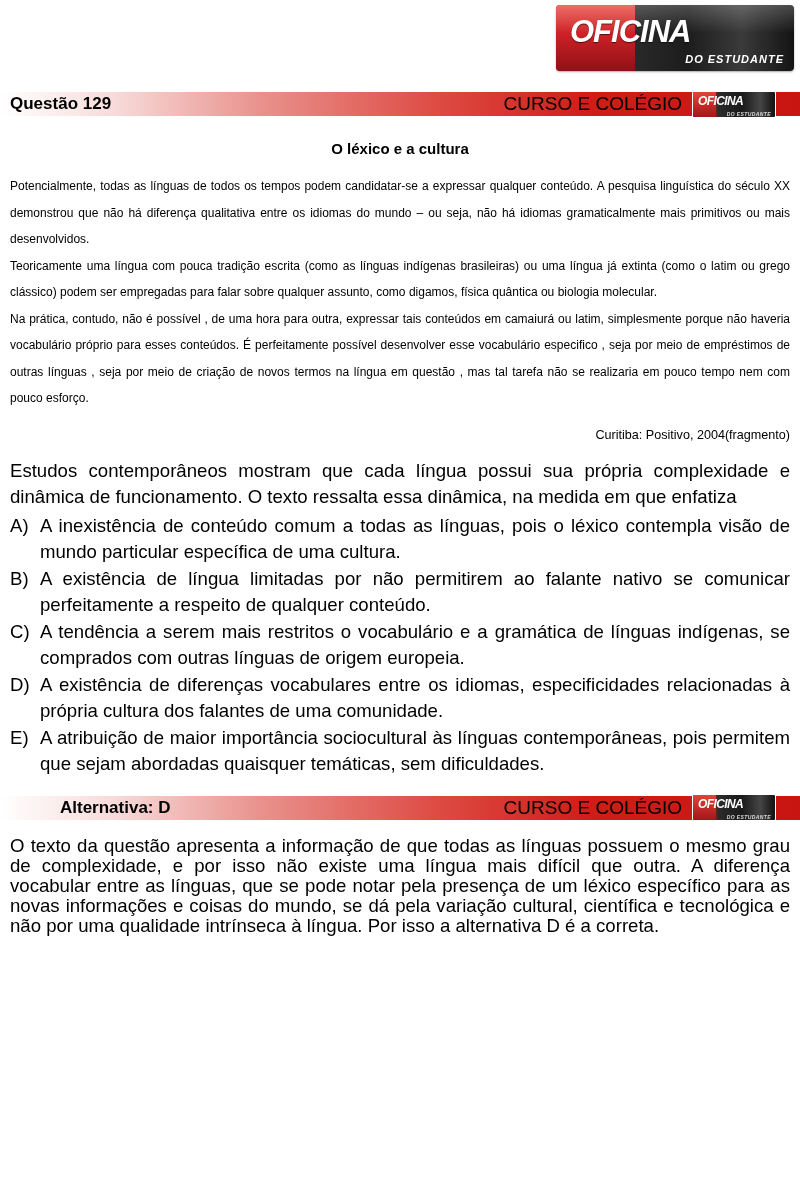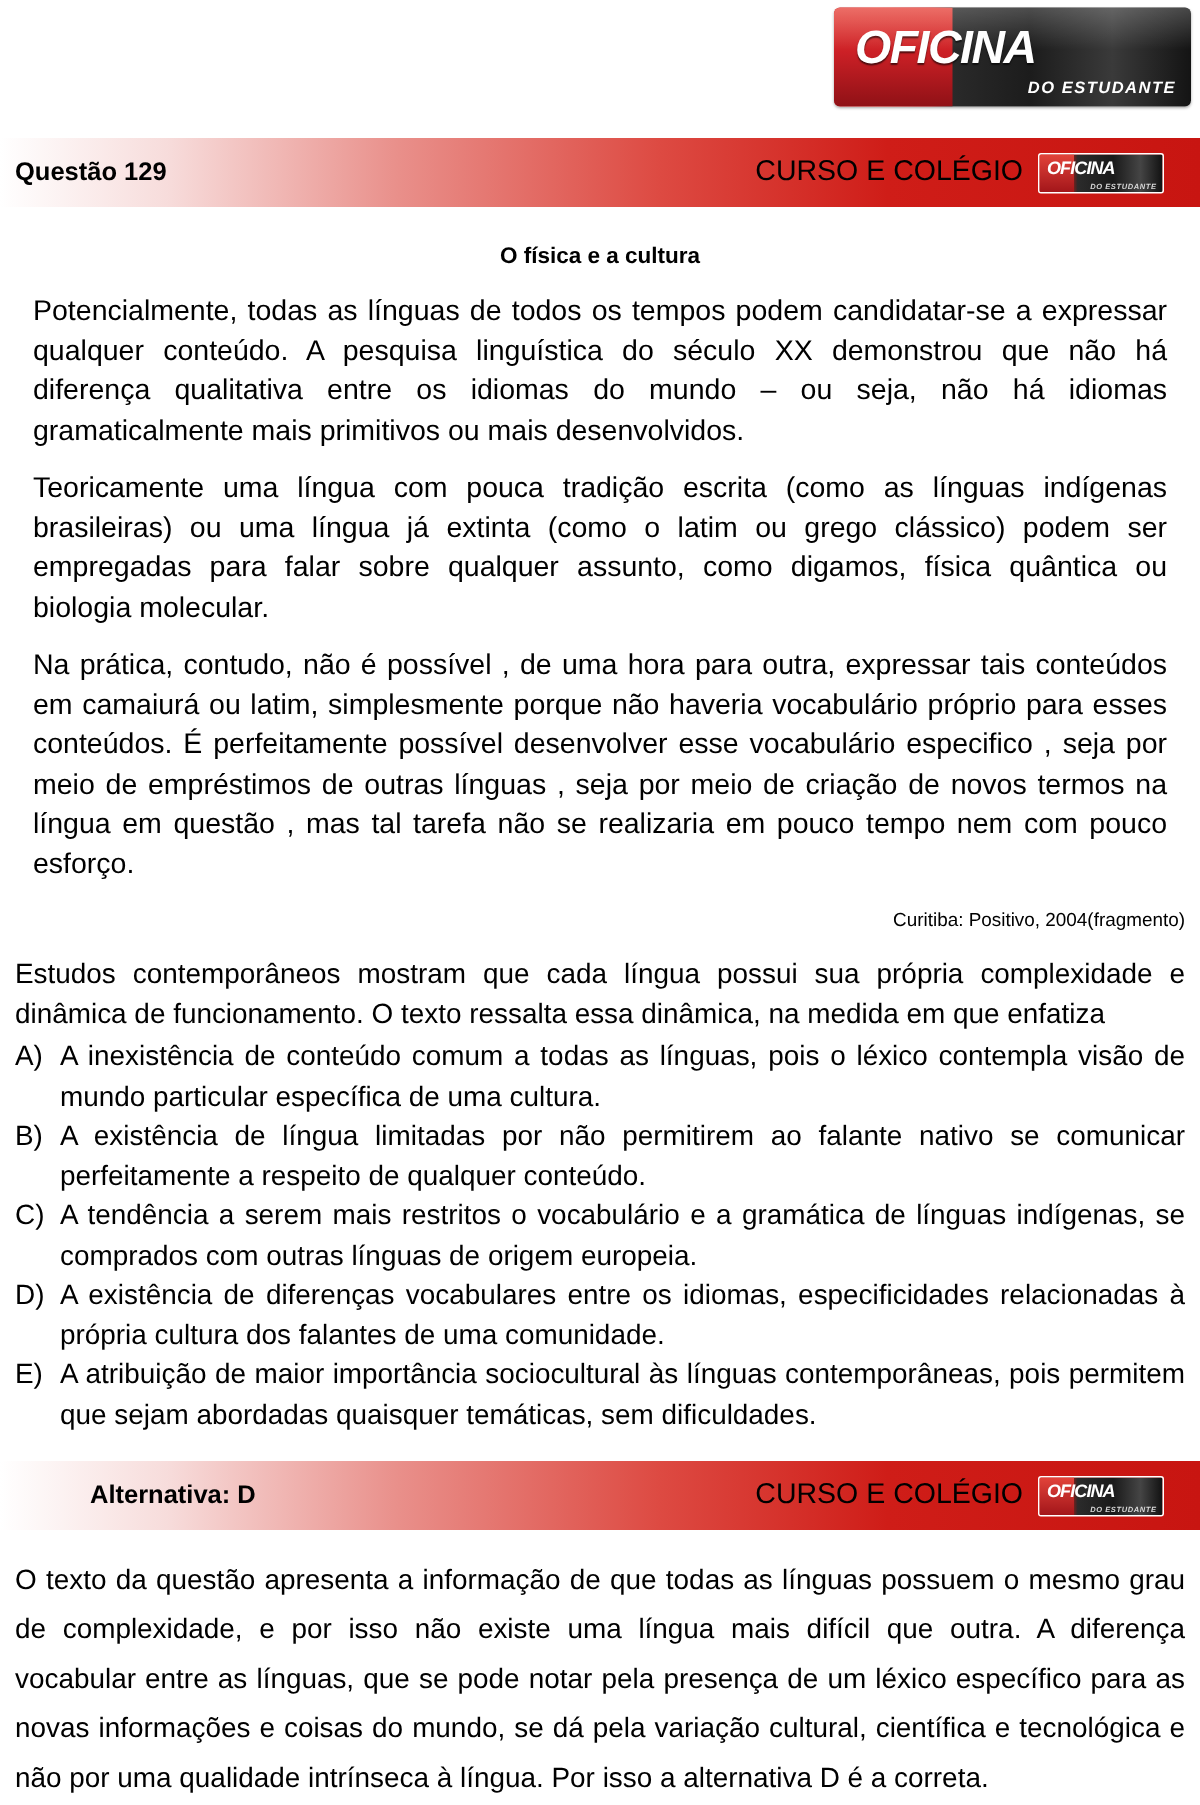--- a/index.html
+++ b/index.html
@@ -72,21 +72,21 @@
     font-style: italic;
     letter-spacing: 1px;
     color: #ffffff;
     z-index: 3;
     white-space: nowrap;
   }
 
   
   .section-bar {
     position: relative;
-    height: 46px;
+    height: 24px;
     background: linear-gradient(90deg, #ffffff 0%, #f7dcdb 14%, #e9908b 33%,
                                 #dd4a42 55%, #cf1d18 74%, #c81511 100%);
     display: flex;
     align-items: center;
   }
   .section-bar .bar-title {
     font-size: 17px;
     font-weight: bold;
     color: #000000;
     white-space: nowrap;
@@ -158,23 +158,23 @@
   }
   .passage-title {
     text-align: center;
     font-size: 15px;
     font-weight: bold;
     margin-top: 24px;
     margin-bottom: 16px;
   }
   .para {
     text-align: justify;
-    font-size: 19px;
+    font-size: 12px;
     line-height: 26.5px;
-    margin: 12px;
+    margin: 0;
   }
   .passage-body .para + .para { margin-top: 0; }
 
   .citation {
     margin-top: 14px;
     text-align: right;
     font-size: 12.6px;
     line-height: 18px;
   }
   .citation b { font-weight: bold; }
@@ -202,21 +202,21 @@
   }
   .option-text {
     flex: 1;
     text-align: justify;
   }
 
   .explanation {
     margin-top: 16px;
     text-align: justify;
     font-size: 18.6px;
-    line-height: 33px;
+    line-height: 20px;
   }
 
   .spacer-before-alt { height: 18px; }
 </style>
 </head>
 <body>
 
 <div class="top-logo-area">
   <div class="brand-logo">
     <span class="brand-logo-text">OFICINA</span>
@@ -230,21 +230,21 @@
     <span class="bar-right-label">CURSO E COLÉGIO</span>
     <span class="mini-logo">
       <span class="mini-logo-text">OFICINA</span>
       <span class="mini-logo-sub">DO ESTUDANTE</span>
     </span>
   </span>
 </div>
 
 <div class="content">
 
-  <div class="passage-title">O física e a cultura</div>
+  <div class="passage-title">O léxico e a cultura</div>
 
   <div class="passage-body">
     <p class="para">Potencialmente, todas as línguas de todos os tempos podem candidatar-se a expressar qualquer conteúdo. A pesquisa linguística do século XX demonstrou que não há diferença qualitativa entre os idiomas do mundo – ou seja, não há idiomas gramaticalmente mais primitivos ou mais desenvolvidos.</p>
     <p class="para">Teoricamente uma língua com pouca tradição escrita (como as línguas indígenas brasileiras) ou uma língua já extinta (como o latim ou grego clássico) podem ser empregadas para falar sobre qualquer assunto, como digamos, física quântica ou biologia molecular.</p>
     <p class="para">Na prática, contudo, não é possível , de uma hora para outra, expressar tais conteúdos em camaiurá ou latim, simplesmente porque não haveria vocabulário próprio para esses conteúdos. É perfeitamente possível desenvolver esse vocabulário especifico , seja por meio de empréstimos de outras línguas , seja por meio de criação de novos termos na língua em questão , mas tal tarefa não se realizaria em pouco tempo nem com pouco esforço.</p>
   </div>
 
   <div class="citation">
     <div>Curitiba: Positivo, 2004(fragmento)</div>
   </div>

